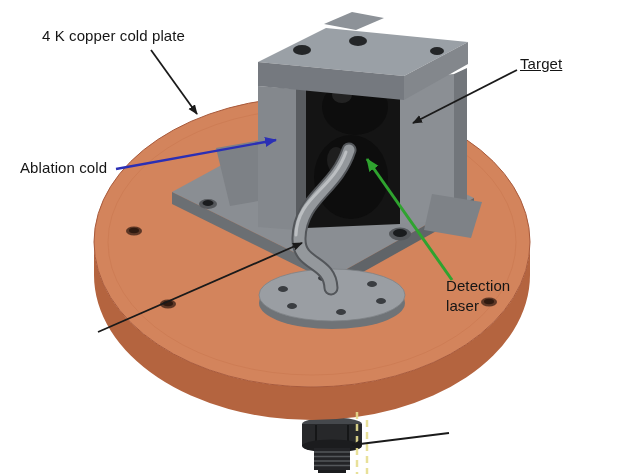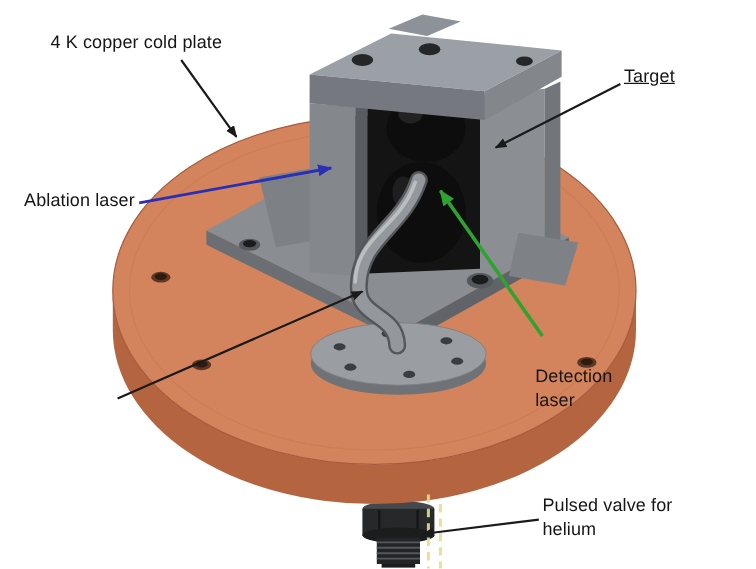--- a/index.html
+++ b/index.html
@@ -8,21 +8,21 @@
     font-family:"Liberation Sans",sans-serif;
   }
   .stage svg{position:absolute;left:0;top:0;}
   .label{
     position:absolute;color:#151515;font-size:15px;line-height:1.32;
     white-space:pre-line;letter-spacing:.1px;
   }
   .lbl-cold{left:42px;top:26px;}
   .lbl-target{left:520px;top:54px;text-decoration:underline;}
   .lbl-ablation{left:20px;top:158px;}
-  .lbl-detection{left:446px;top:276px;margin-top:28px;}
+  .lbl-detection{left:446px;top:276px;}
   .lbl-tube{left:10px;top:328px;}
   .lbl-valve{left:452px;top:412px;}
 </style>
 </head>
 <body>
 
 <div class="stage">
 
   <svg width="630" height="474" viewBox="0 0 630 474">
     <defs>
@@ -128,19 +128,17 @@
       <line x1="517" y1="70" x2="413" y2="123" stroke="#1a1a1a" stroke-width="1.8" marker-end="url(#mBlack)"></line>
       <line x1="116" y1="169" x2="276" y2="140" stroke="#2b2fb5" stroke-width="2.4" marker-end="url(#mBlue)"></line>
       <line x1="452" y1="280" x2="367" y2="159" stroke="#2fa32f" stroke-width="3" marker-end="url(#mGreen)"></line>
       <line x1="98" y1="332" x2="302" y2="243" stroke="#1a1a1a" stroke-width="1.8" marker-end="url(#mBlack)"></line>
       <line x1="449" y1="433" x2="352" y2="445" stroke="#1a1a1a" stroke-width="1.8" marker-end="url(#mBlack)"></line>
     </g>
   </svg>
 
   <div class="label lbl-cold">4 K copper cold plate</div>
   <div class="label lbl-target">Target</div>
-  <div class="label lbl-ablation">Ablation laser</div>
+  <div class="label lbl-ablation">Ablation cold</div>
   <div class="label lbl-detection">Detection
 laser</div>
-  <div class="label lbl-valve">Pulsed valve for
-helium</div>
 
 </div>
 
 </body></html>

